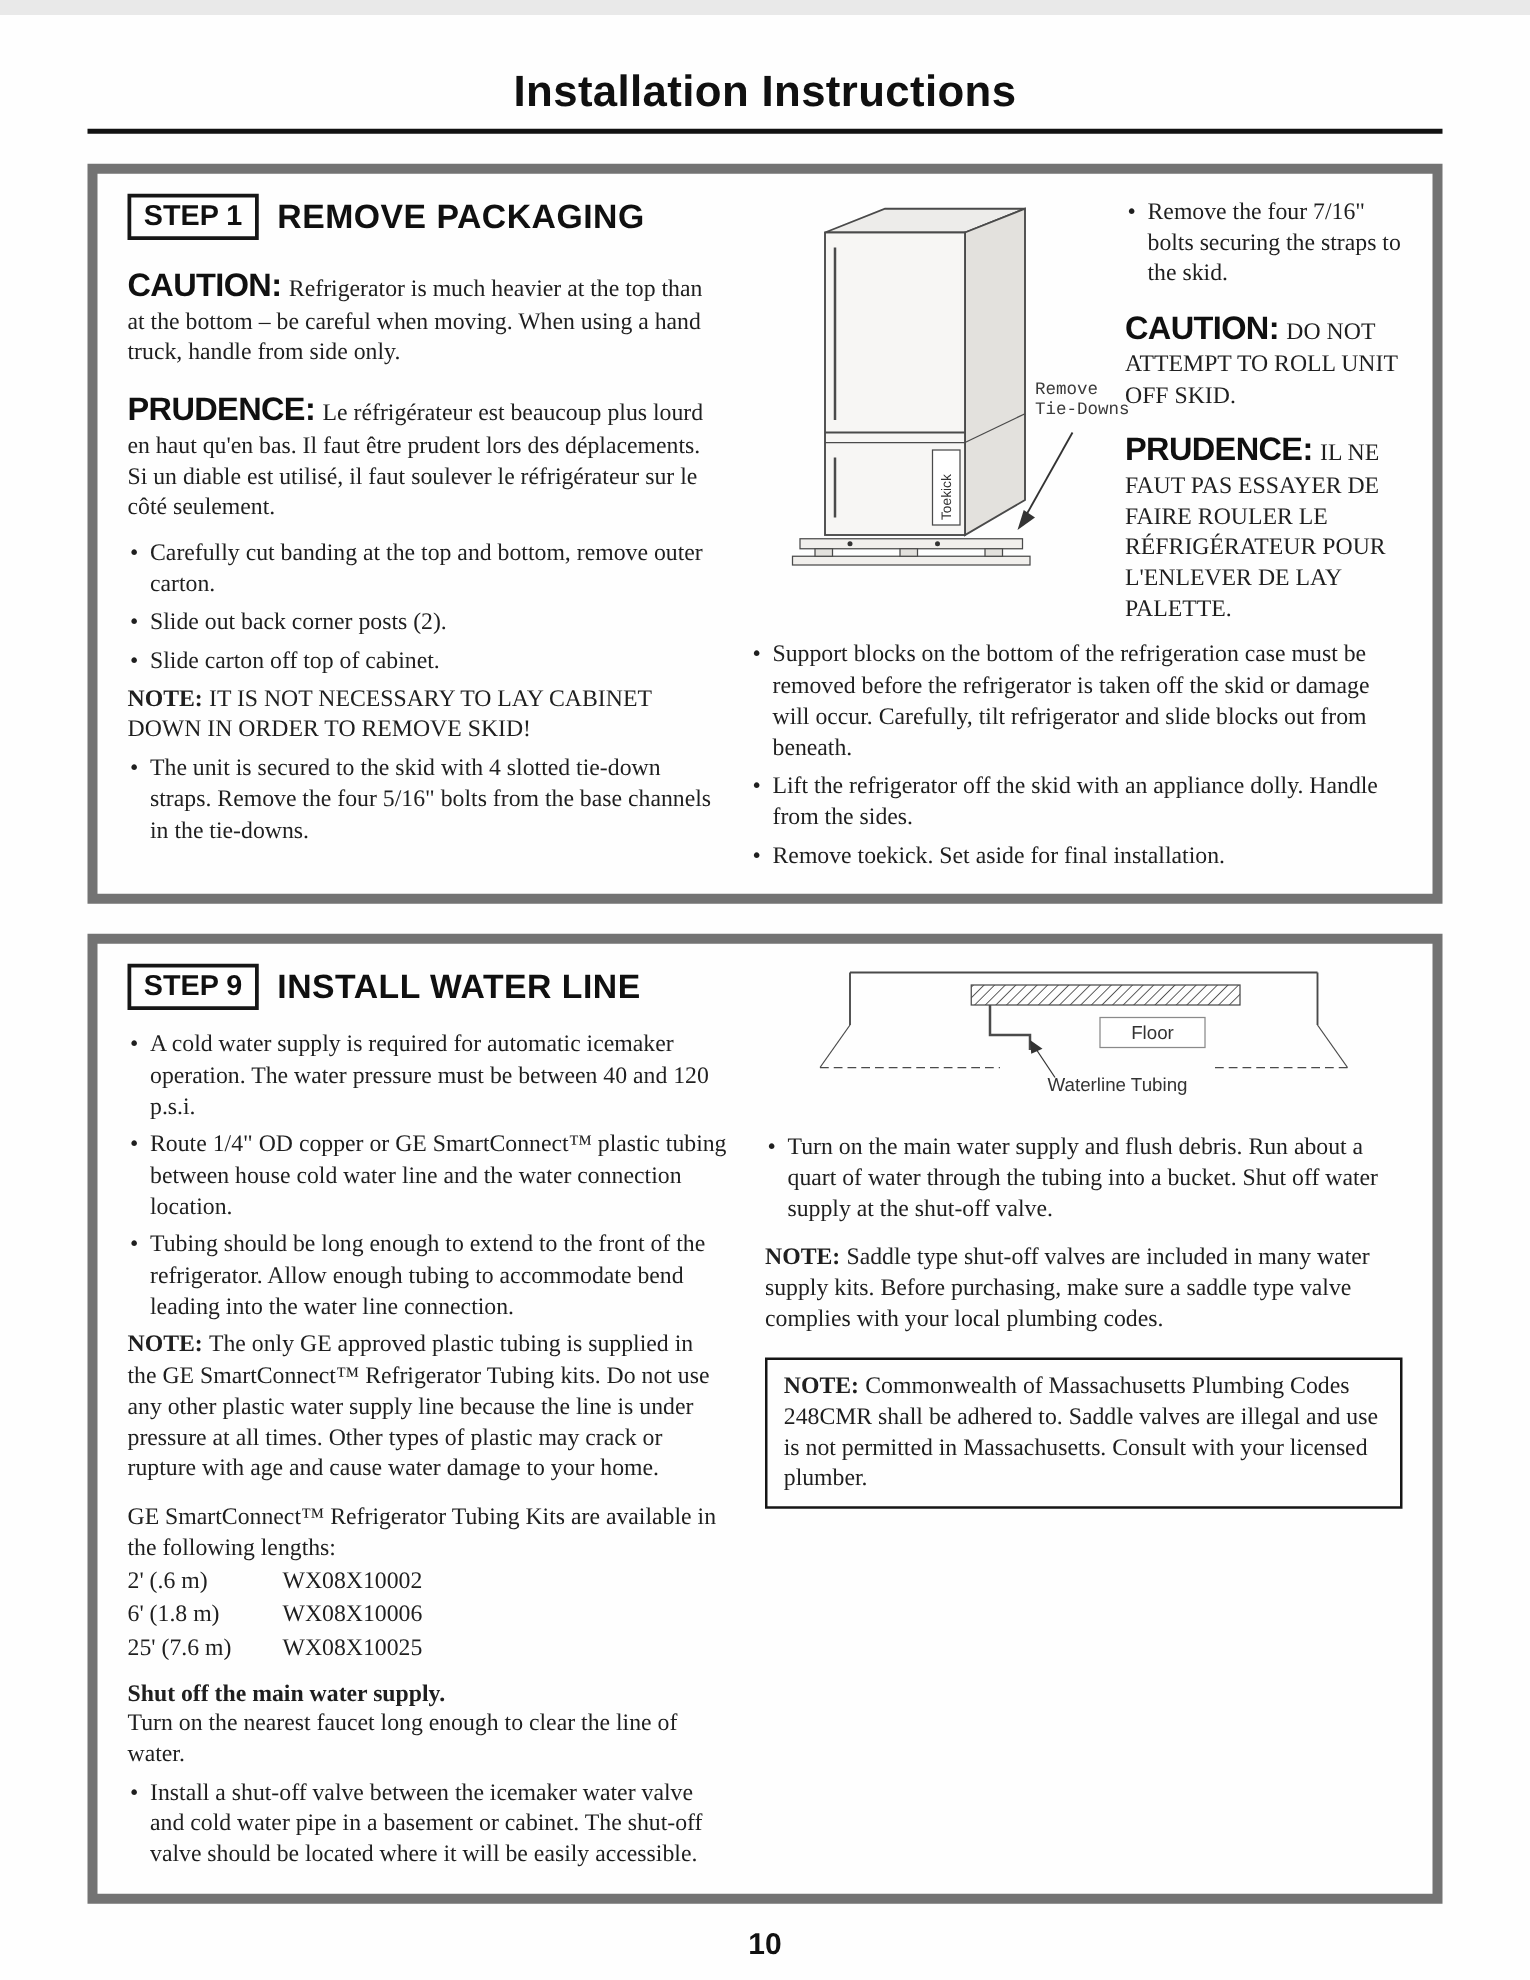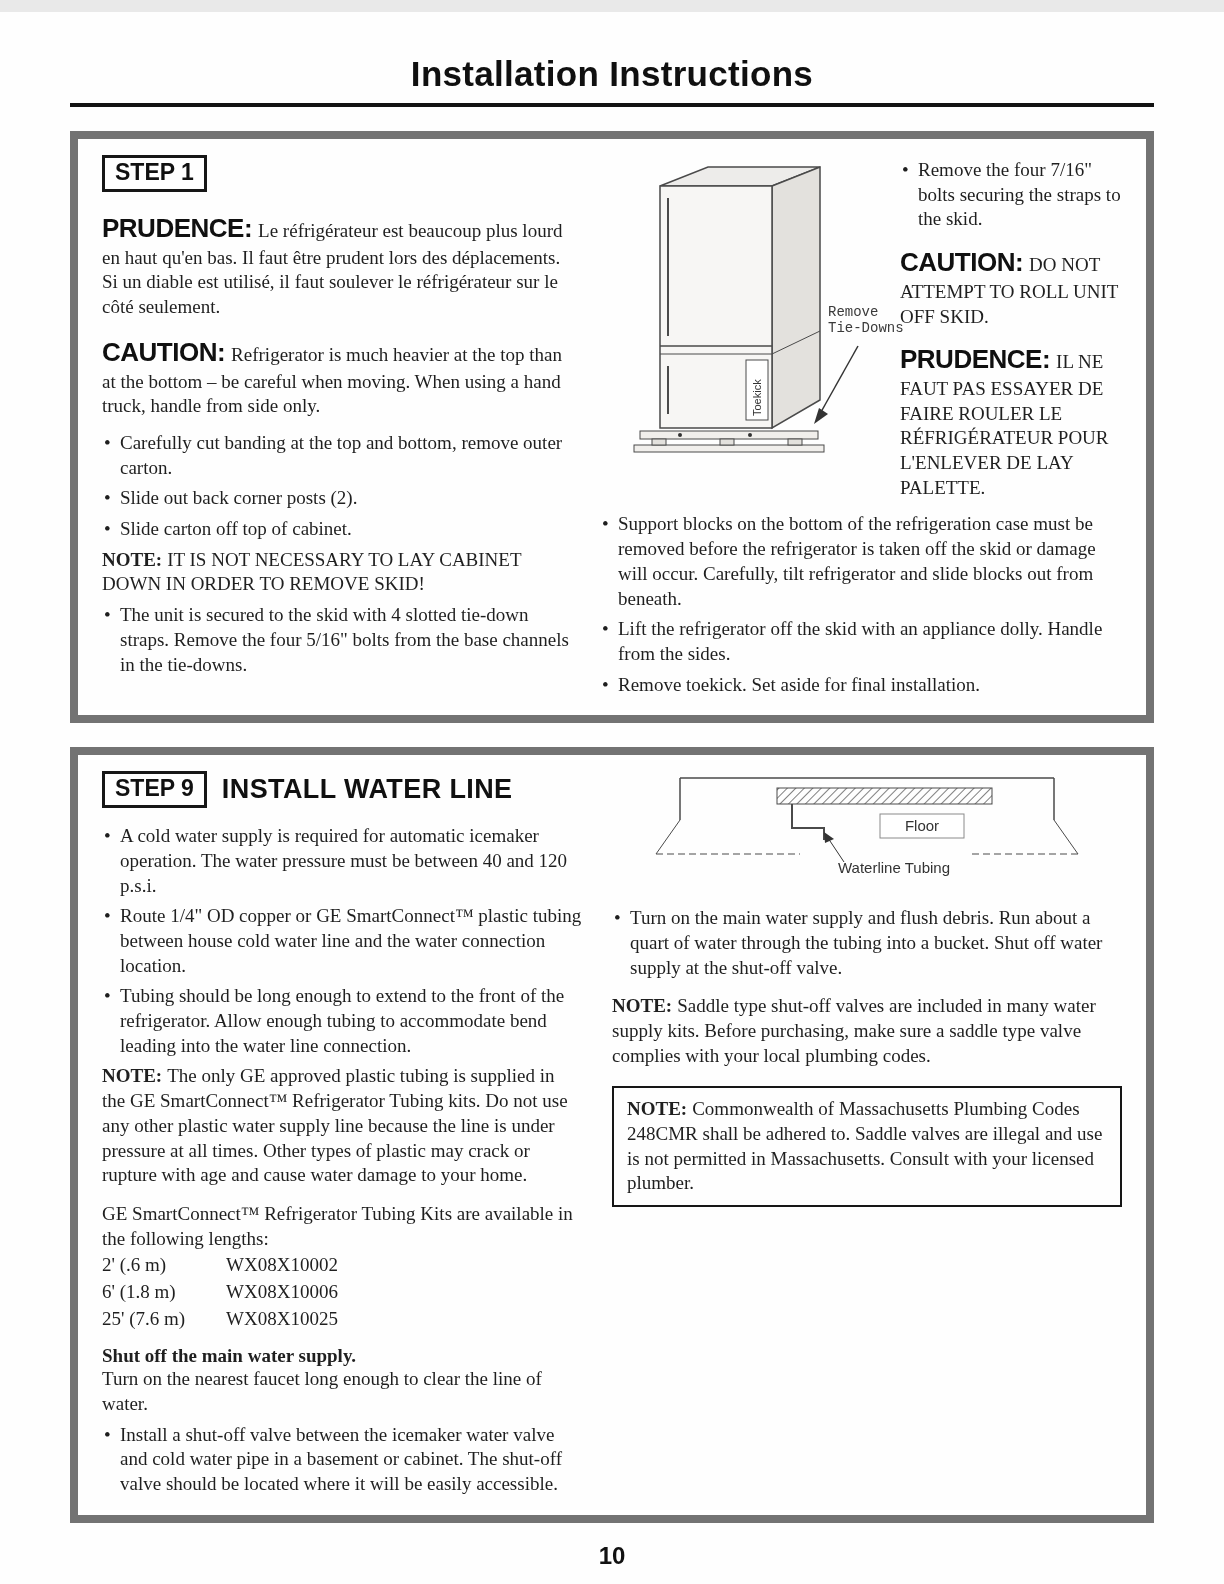--- a/index.html
+++ b/index.html
@@ -71,29 +71,30 @@
 <body>
 
 <div class="page">
 
   <div class="doc-title">Installation Instructions</div>
   <div class="title-rule"></div>
 
   <div class="section-box">
     <div class="step-row">
       <span class="step-badge">STEP 1</span>
+      <span class="step-heading">REMOVE PACKAGING</span>
     </div>
 
     <div class="cols">
       <div class="col-left1">
         <p class="lead">
+          <span class="biglabel">CAUTION:</span><span>Refrigerator is much heavier at the top than at the bottom – be careful when moving. When using a hand truck, handle from side only.</span>
+        </p>
+        <p class="lead">
           <span class="biglabel">PRUDENCE:</span><span>Le réfrigérateur est beaucoup plus lourd en haut qu'en bas. Il faut être prudent lors des déplacements. Si un diable est utilisé, il faut soulever le réfrigérateur sur le côté seulement.</span>
-        </p>
-        <p class="lead">
-          <span class="biglabel">CAUTION:</span><span>Refrigerator is much heavier at the top than at the bottom – be careful when moving. When using a hand truck, handle from side only.</span>
         </p>
         <div class="bullets">
           <div class="bullet">Carefully cut banding at the top and bottom, remove outer carton.</div>
           <div class="bullet">Slide out back corner posts (2).</div>
           <div class="bullet">Slide carton off top of cabinet.</div>
         </div>
         <p class="notep">
           <span class="boldlabel">NOTE:</span><span>IT IS NOT NECESSARY TO LAY CABINET DOWN IN ORDER TO REMOVE SKID!</span>
         </p>
         <div class="bullet">The unit is secured to the skid with 4 slotted tie-down straps. Remove the four 5/16" bolts from the base channels in the tie-downs.</div>

